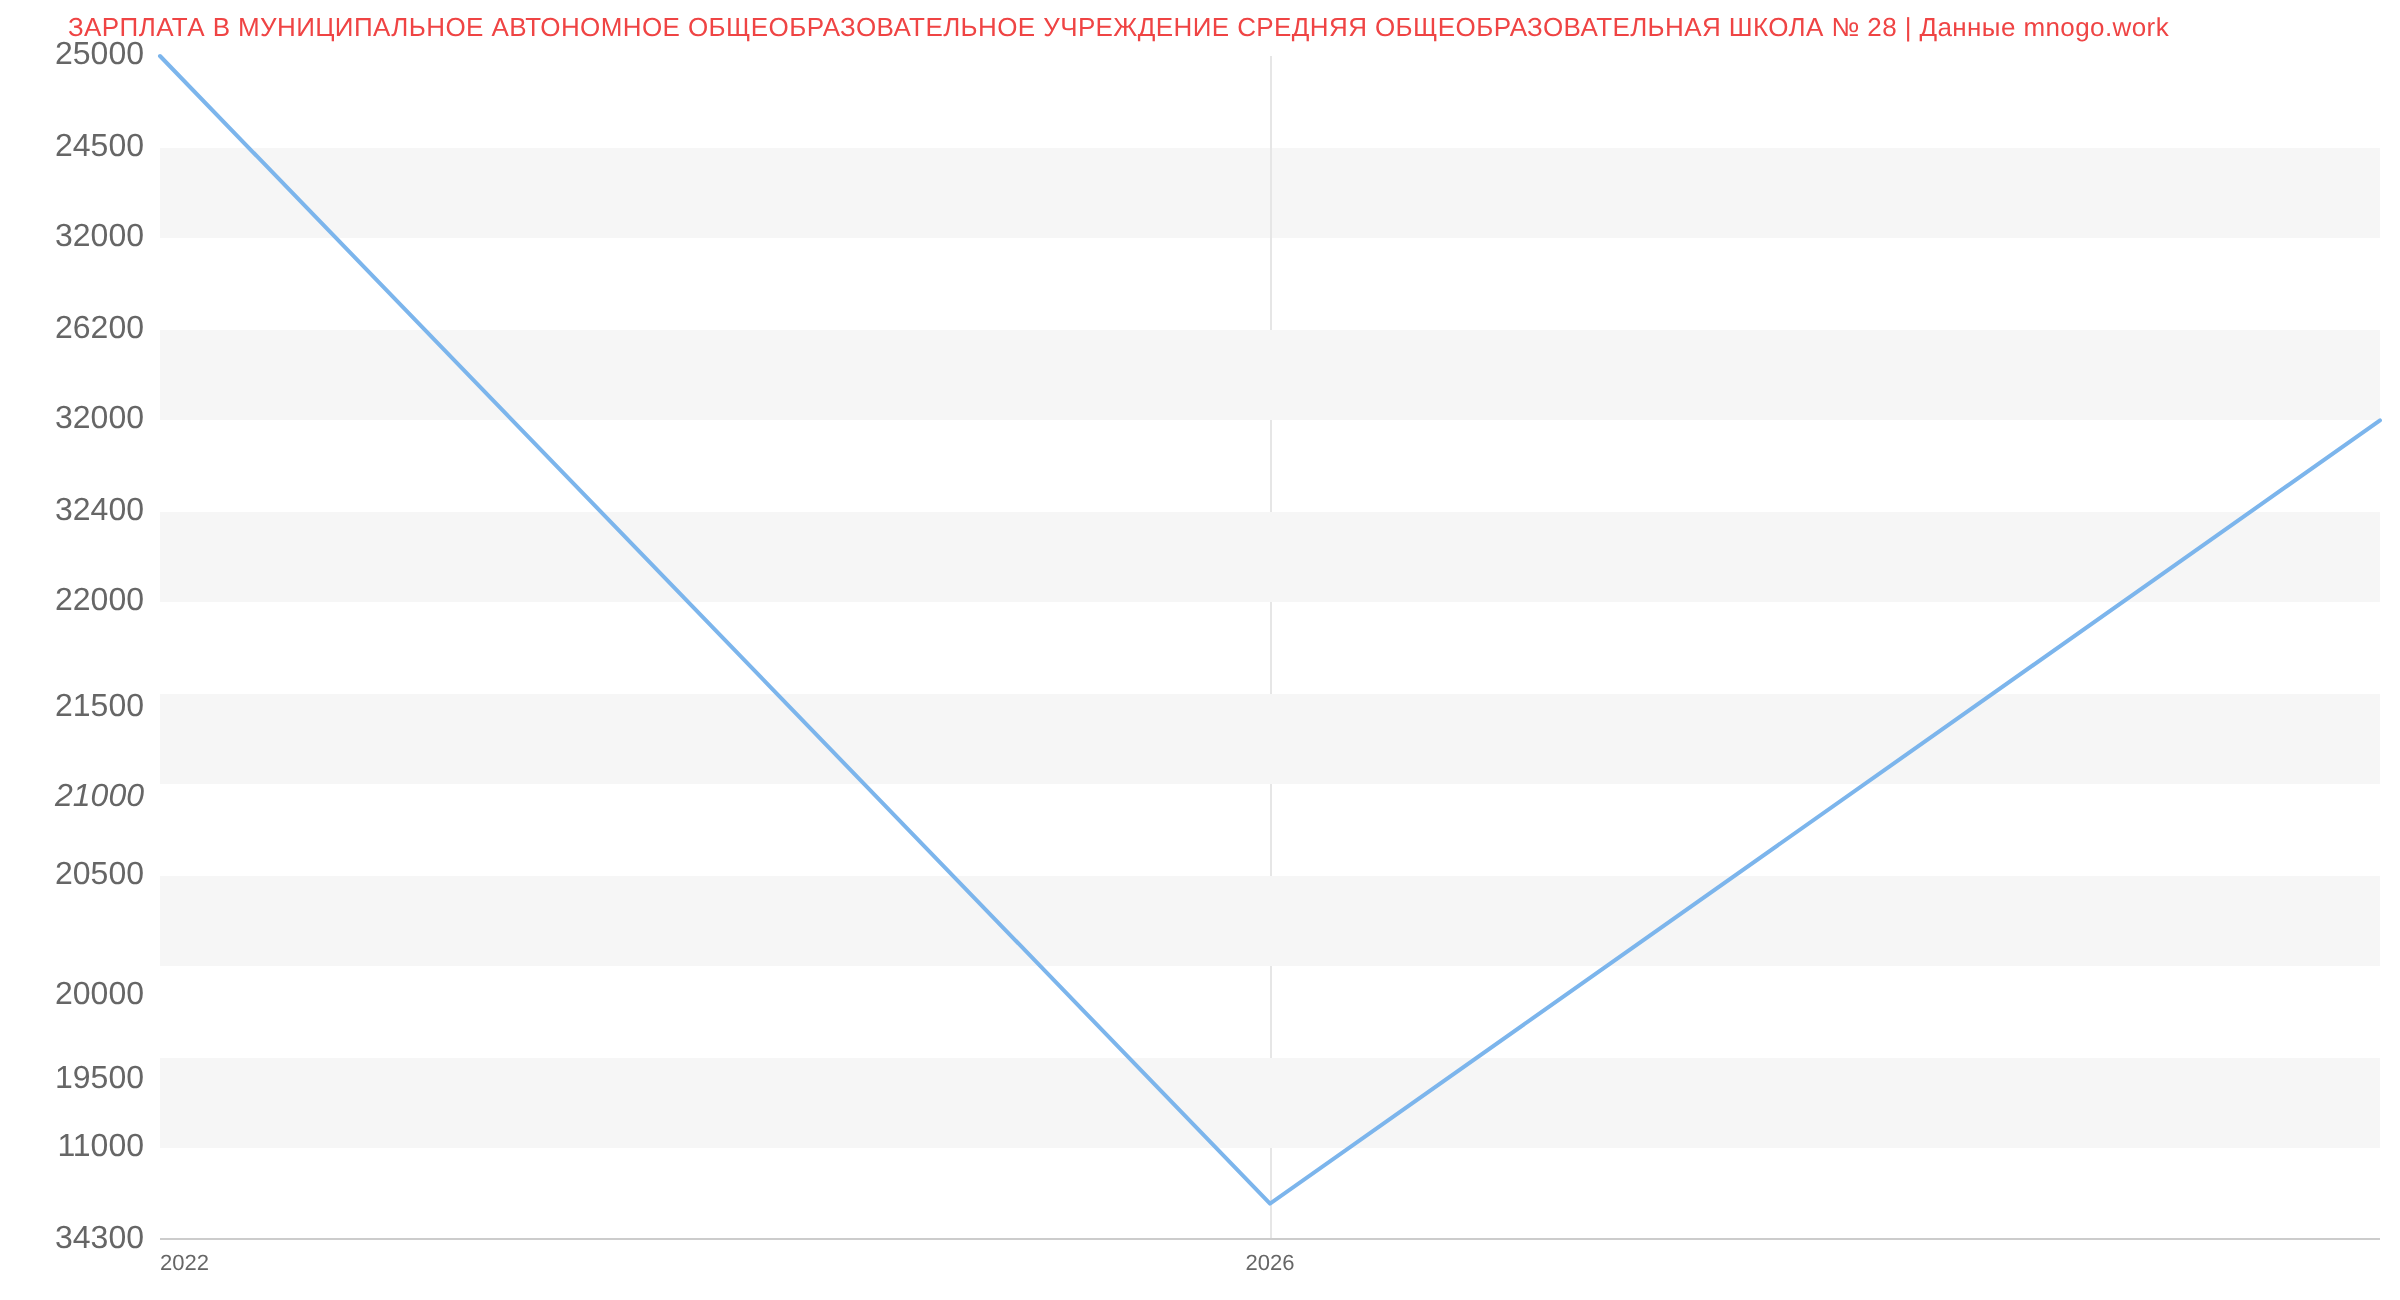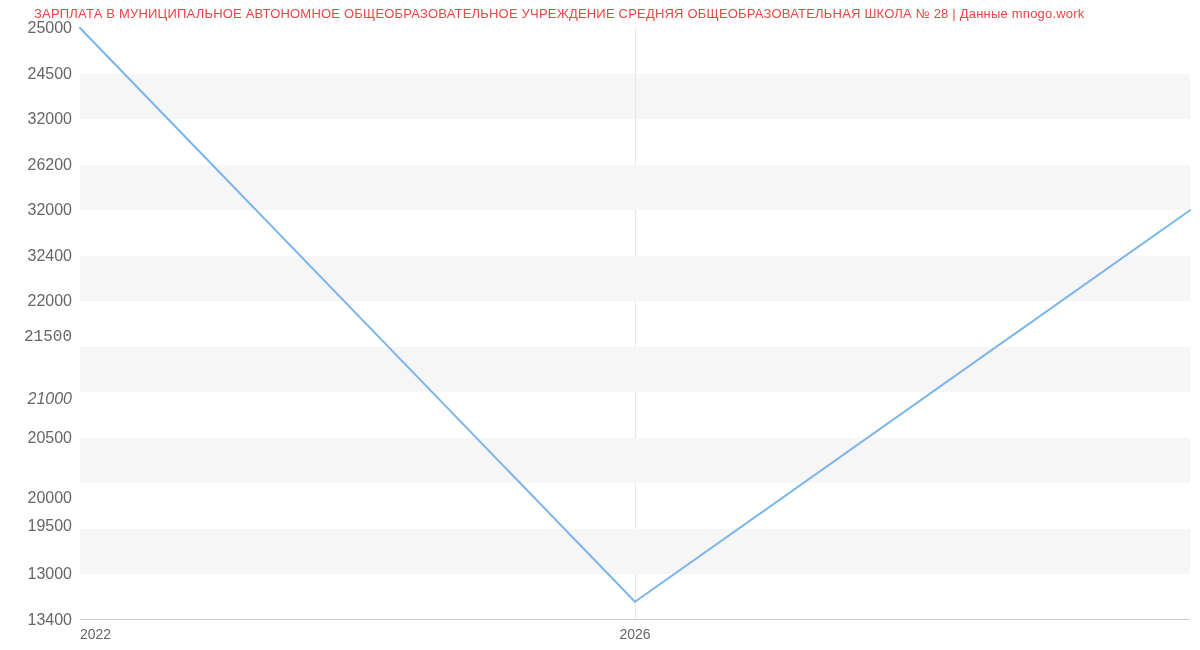--- a/index.html
+++ b/index.html
@@ -60,21 +60,21 @@
     padding-right: 8px;
     font-size: 16px;
     color: #666;
     white-space: nowrap;
   }
   .xtick {
     position: absolute;
     top: 100%;
     transform: translateX(-50%);
     padding-top: 6px;
-    font-size: 14px;
+    font-size: 11px;
     color: #666;
     white-space: nowrap;
   }
   .xtick.first { transform: translateX(0); }
   .xtick.last  { transform: translateX(-100%); }
   svg.line-layer {
     position: absolute;
     left: 0;
     top: 0;
     width: 100%;
@@ -99,27 +99,27 @@
       <div class="vline" style="left: 555px;"></div>
       <div class="stripe" style="top: 136.615px; height: 45.5385px;"></div>
       <div class="stripe" style="top: 227.692px; height: 45.5385px;"></div>
       <div class="stripe" style="top: 318.769px; height: 45.5385px;"></div>
       <div class="stripe" style="top: 409.846px; height: 45.5385px;"></div>
       <div class="stripe" style="top: 500.923px; height: 45.5385px;"></div>
     <div class="axis-bottom"></div>
     <svg class="line-layer" viewBox="0 0 1110 592" preserveAspectRatio="none">
       <polyline id="series" class="series-line" points="0.0,0.0 555.0,573.8 1110.0,182.2"></polyline>
     </svg>
-  <div class="ytick" style="top: 592px;">13400</div>
-      <div class="ytick" style="top: 546.462px;">13000</div>
-      <div class="ytick" style="top: 498px;">19500</div>
+  <div class="ytick" style="top: 592px;">34300</div>
+      <div class="ytick" style="top: 546.462px;">11000</div>
+      <div class="ytick" style="top: 512px;">19500</div>
       <div class="ytick" style="top: 455.385px; margin-top: 15px;">20000</div>
       <div class="ytick" style="top: 409.846px; margin-left: 16px;">20500</div>
       <div class="ytick" style="top: 371px; font-style: italic;">21000</div>
-      <div class="ytick" style="top: 309px; font-family: Liberation Mono, monospace;">21500</div>
+      <div class="ytick" style="top: 326px;">21500</div>
       <div class="ytick" style="top: 273.231px;">22000</div>
       <div class="ytick" style="top: 227.692px;">32400</div>
       <div class="ytick" style="top: 182.154px;">32000</div>
       <div class="ytick" style="top: 136.615px;">26200</div>
       <div class="ytick" style="top: 91.0769px;">32000</div>
       <div class="ytick" style="top: 45.5385px;">24500</div>
       <div class="ytick" style="top: 0px;">25000</div>
       <div class="xtick first" style="left: 0px;">2022</div>
       <div class="xtick" style="left: 555px;">2026</div>
       <div class="xtick last" style="left: 1174px;">2024</div>

